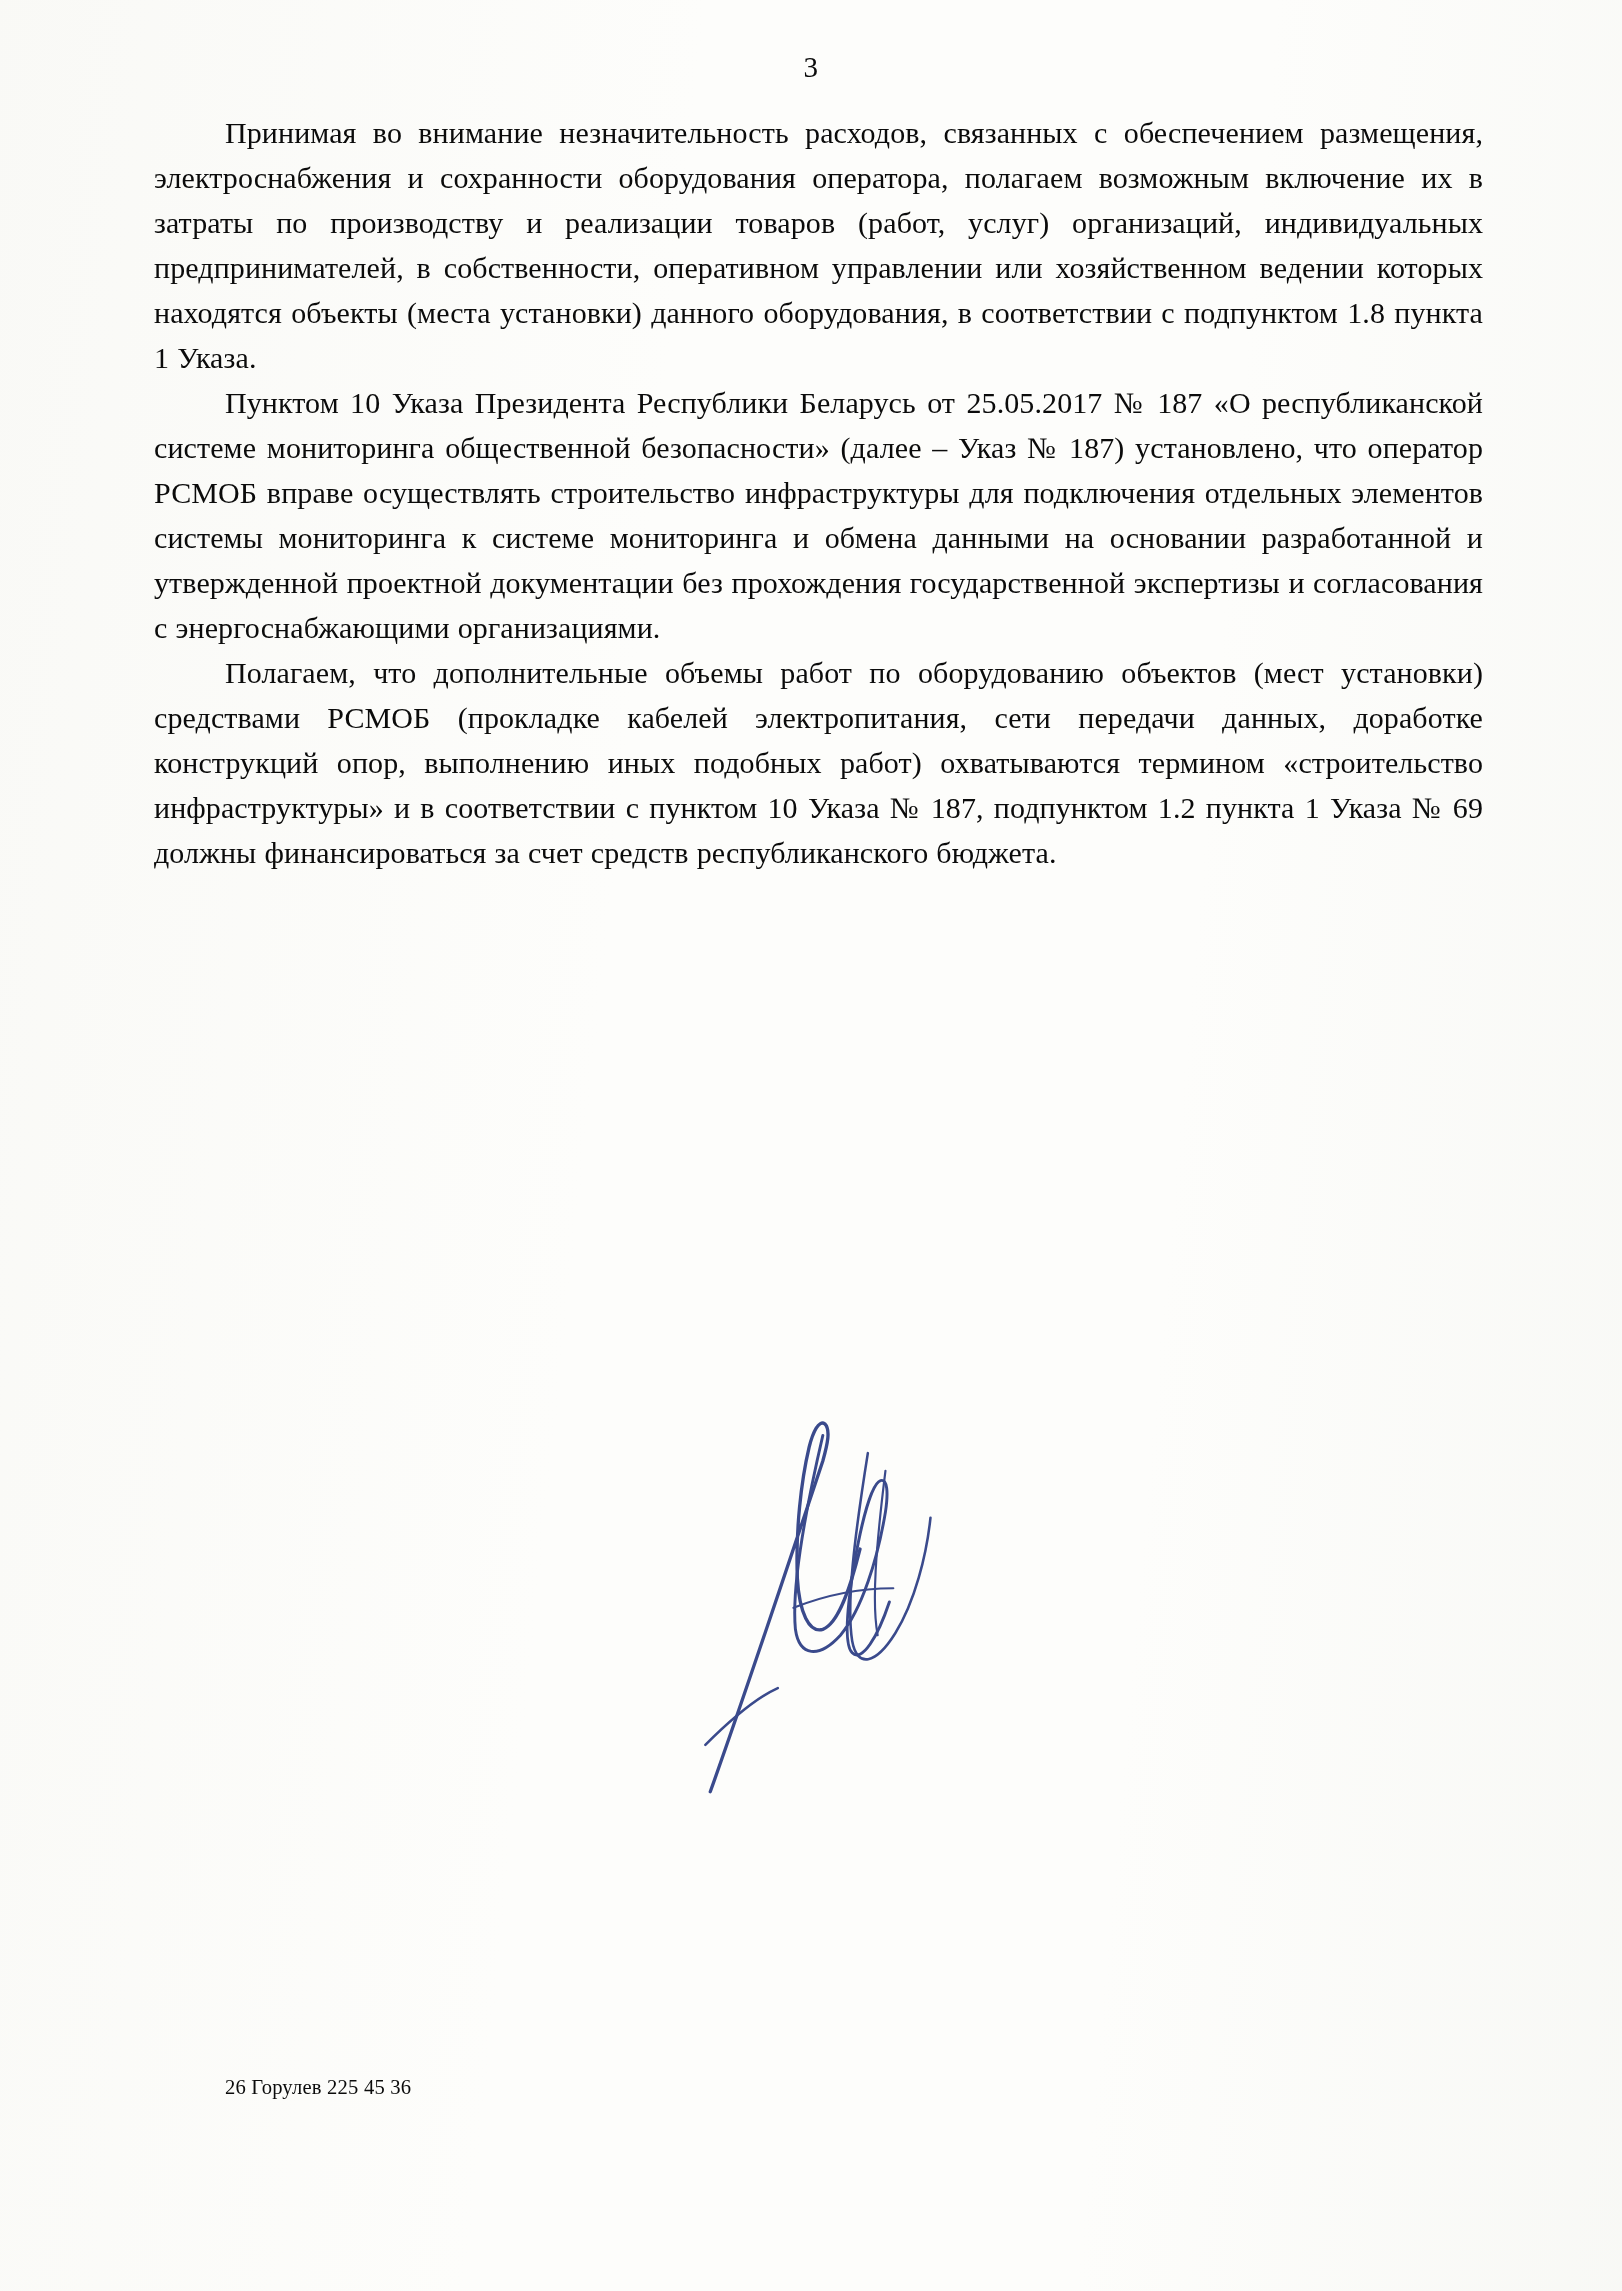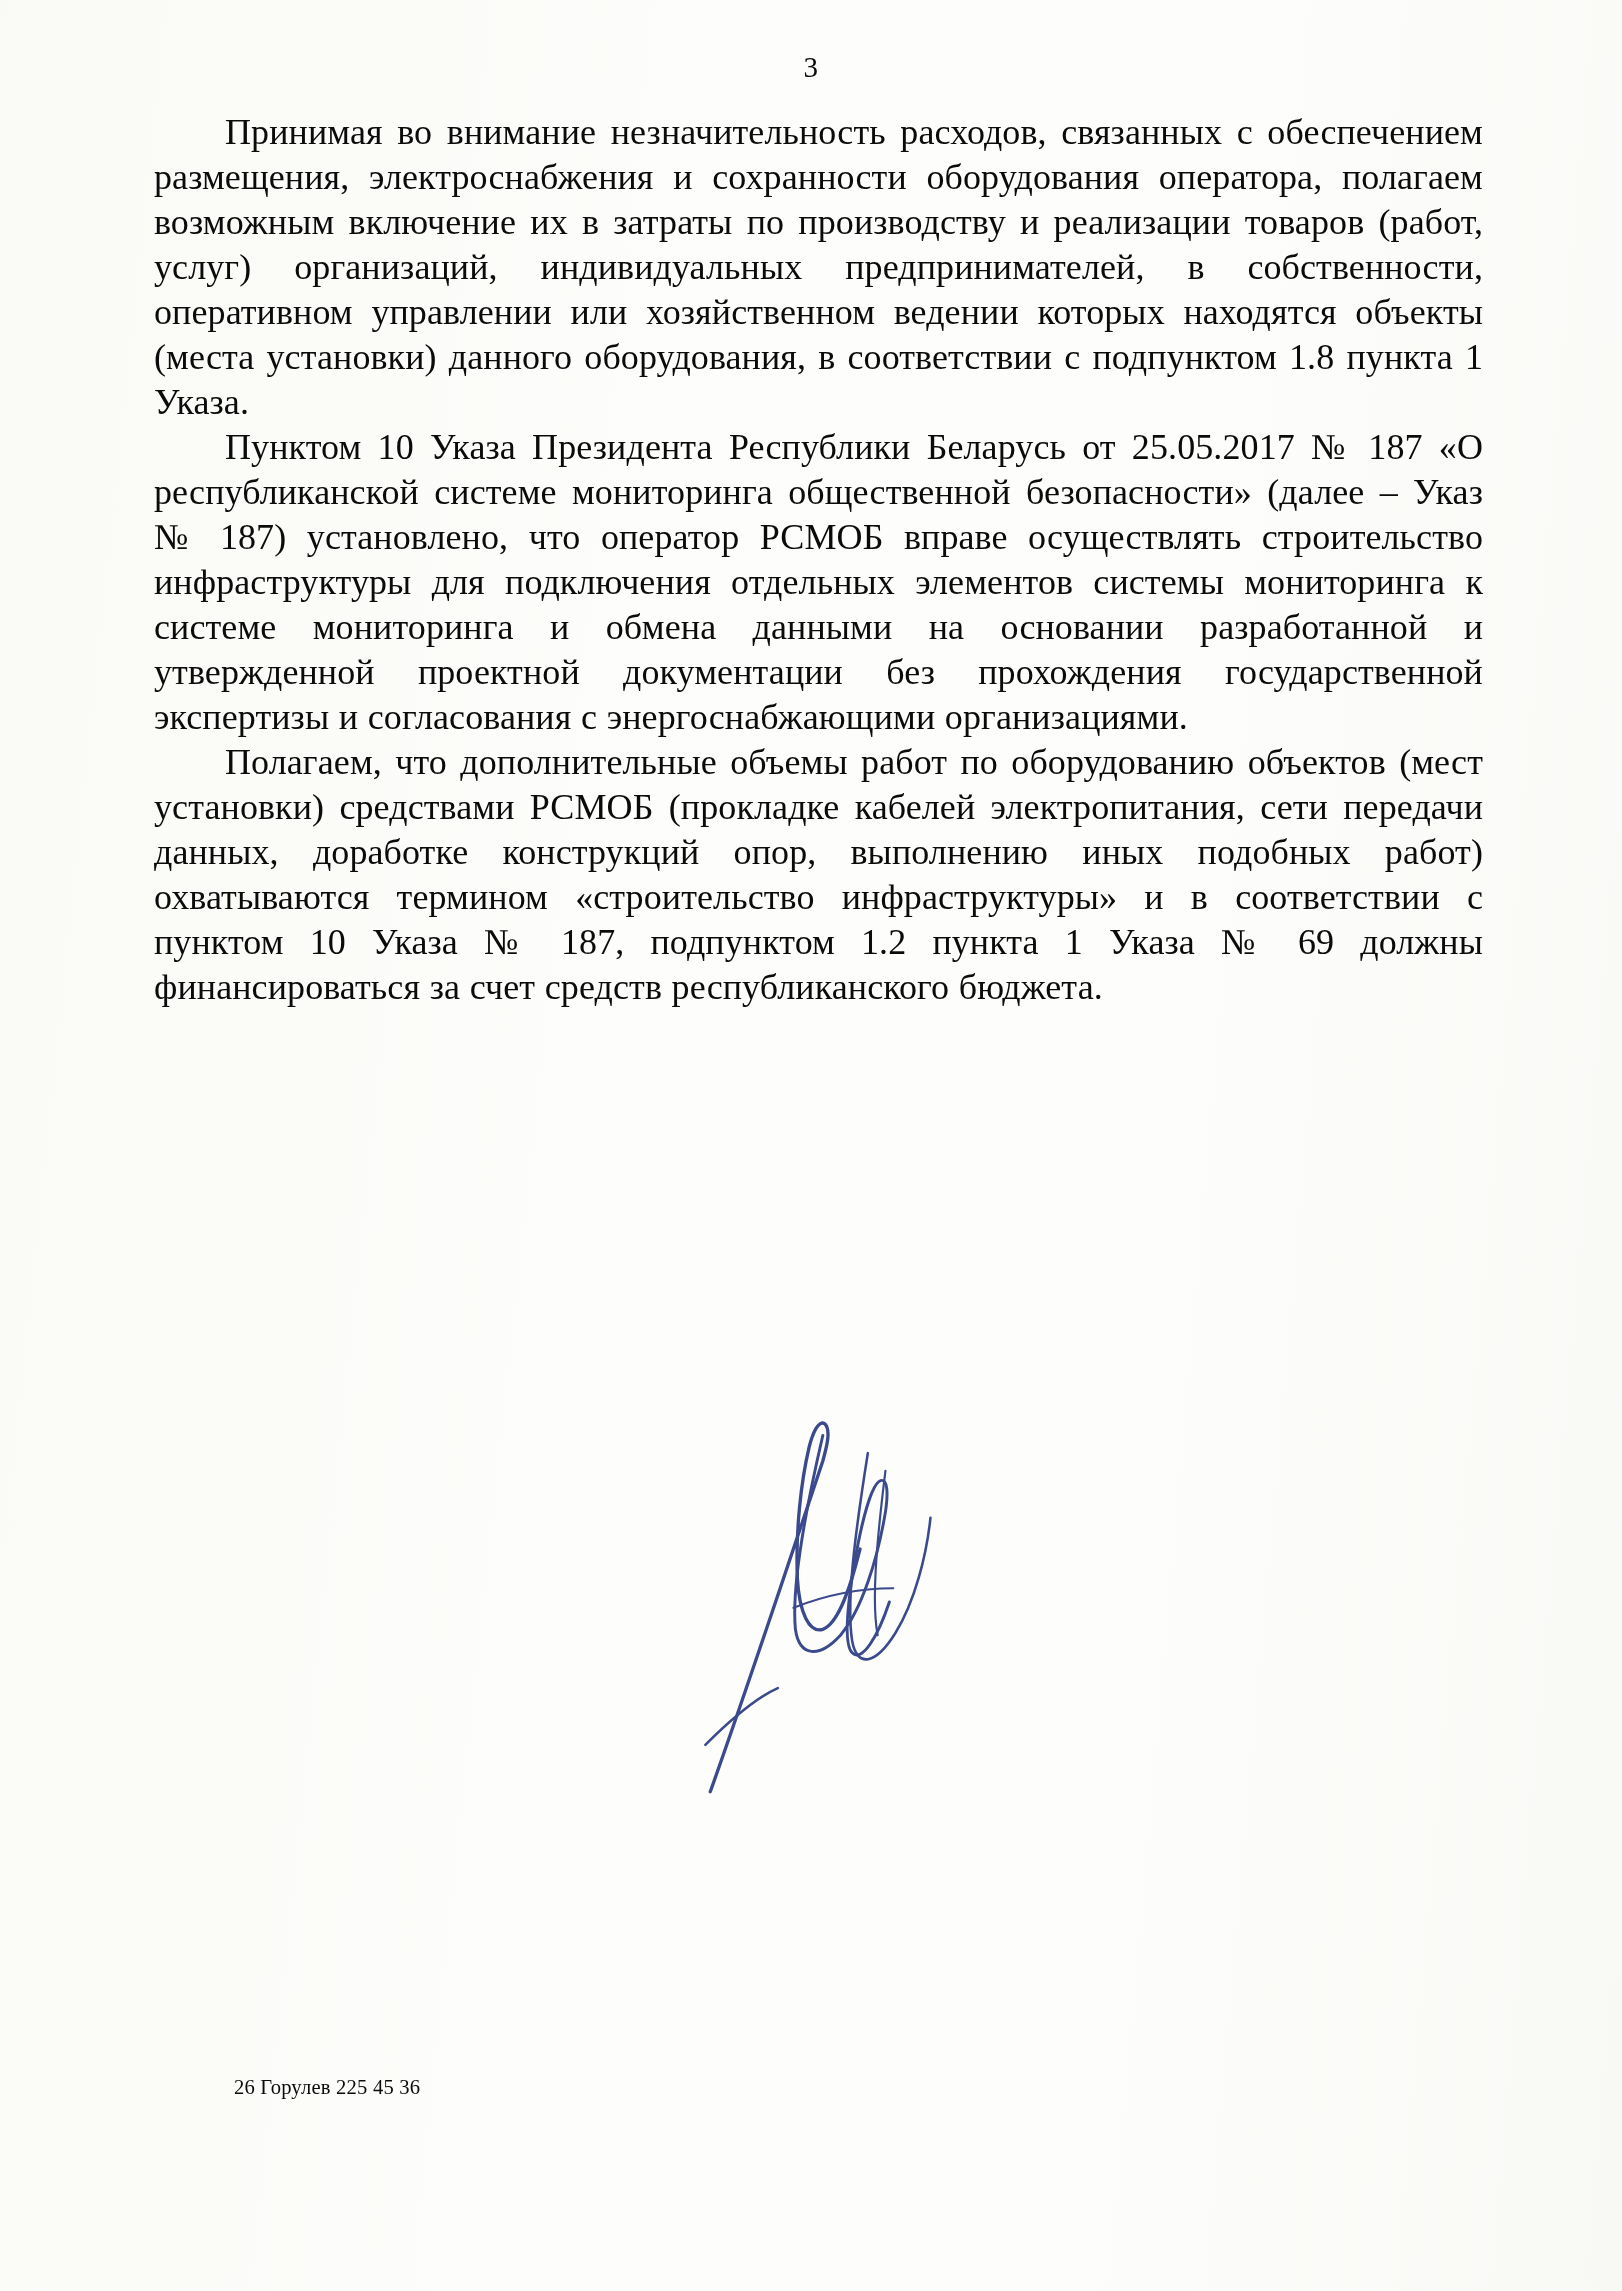--- a/index.html
+++ b/index.html
@@ -39,21 +39,21 @@
     position: absolute;
     left: 154px;
     top: 110px;
     width: 1329px;
   }
   .para {
     margin: 0 0 0px 0;
     text-align: justify;
     text-justify: inter-word;
     text-indent: 71px;
-    font-size: 36px;
+    font-size: 30px;
     line-height: 45px;
     letter-spacing: 0.1px;
     word-spacing: 0.5px;
   }
   
   .sign-block {
     position: absolute;
     left: 154px;
     top: 1555px;
     width: 1329px;
@@ -77,21 +77,21 @@
   .signature-mark {
     position: absolute;
     left: 676px;
     top: 1402px;
     width: 323px;
     height: 392px;
     pointer-events: none;
   }
   .footer-note {
     position: absolute;
-    left: 234px;
+    left: 225px;
     top: 2076px;
     font-size: 20.6px;
     letter-spacing: 0.2px;
   }
 </style>
 </head>
 <body>
 
 <div class="page">
 

